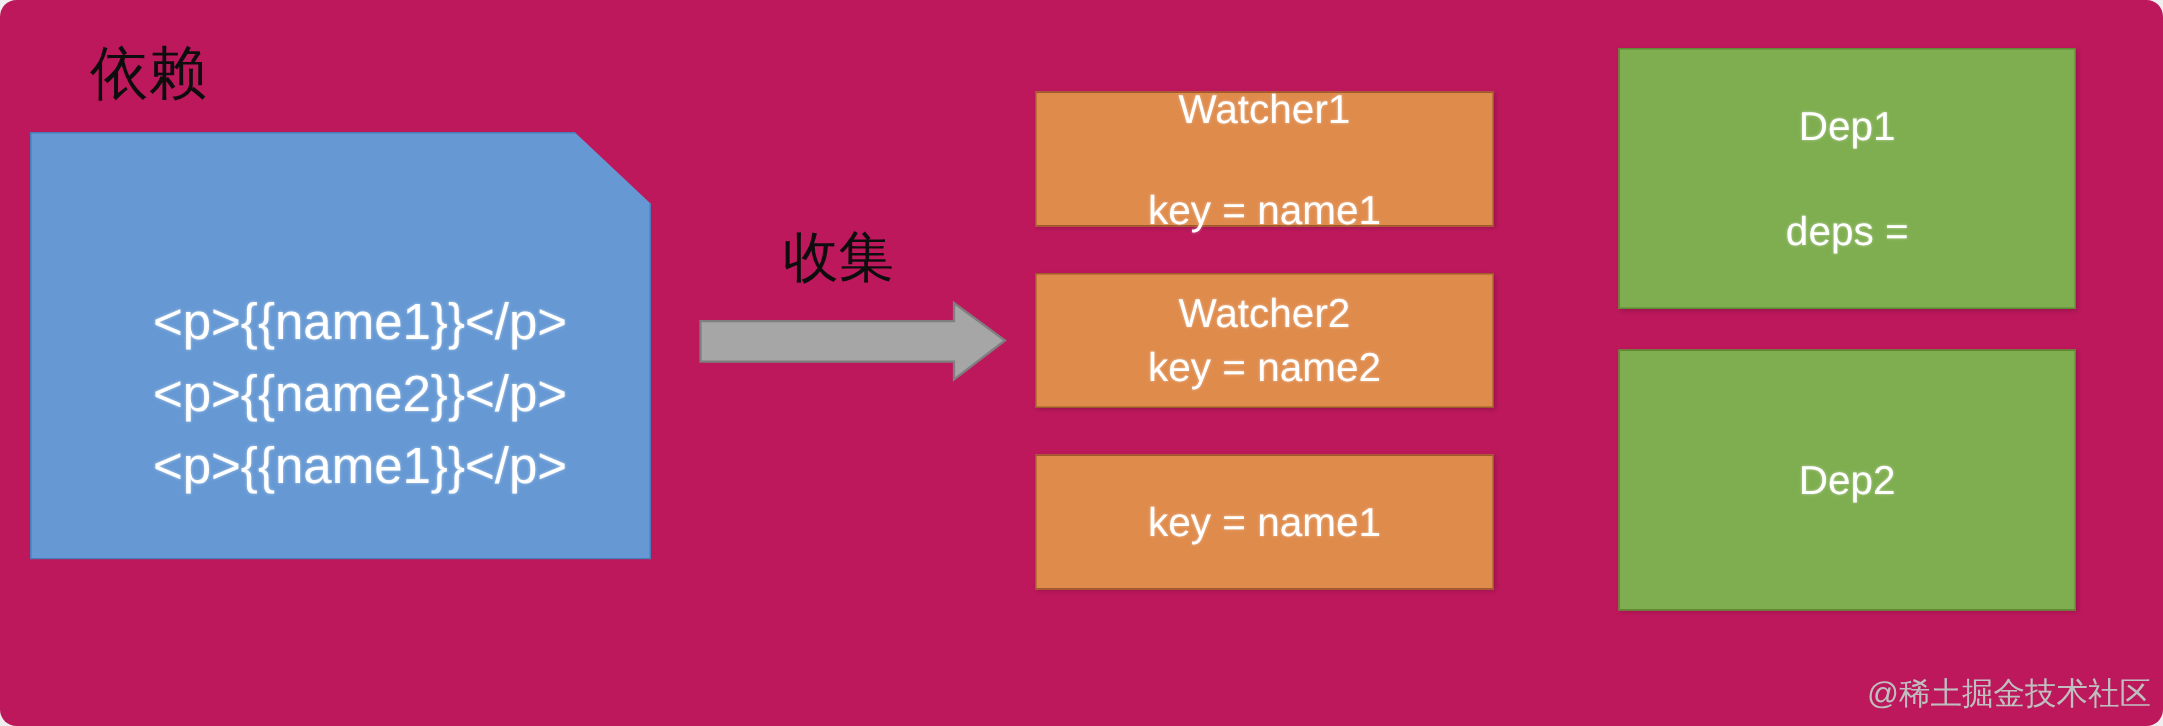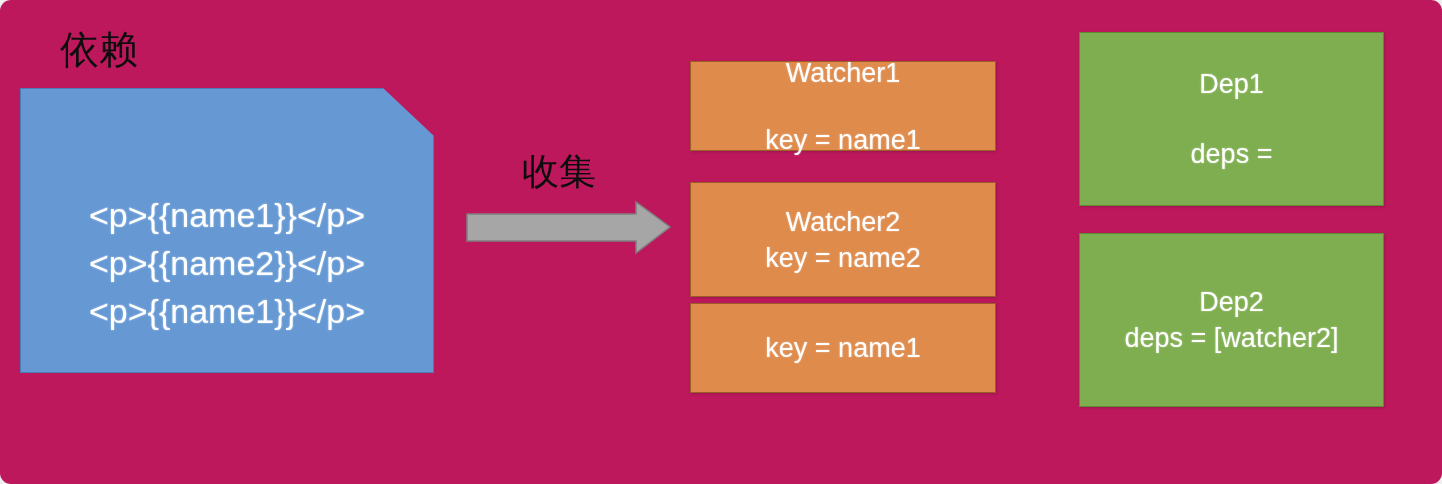--- a/index.html
+++ b/index.html
@@ -49,20 +49,21 @@
     position: absolute;
     left: 20px;
     top: 88px;
     width: 414px;
     height: 349px;
     display: flex;
     flex-direction: column;
     align-items: center;
     justify-content: center;
     pointer-events: none;
+    padding-left: 13px;
   }
   .template-line {
     font-size: 34px;
     line-height: 48px;
     color: #ffffff;
     white-space: nowrap;
     text-shadow: 0 0 2px rgba(255,255,255,0.55);
   }
 
   
@@ -91,21 +92,21 @@
     background: #df8b4c;
     border: 1px solid #9c5b28;
     box-sizing: border-box;
     display: flex;
     flex-direction: column;
     align-items: center;
     justify-content: center;
     box-shadow: 1px 1px 3px rgba(0,0,0,0.18);
   }
   .watcher-1 { top: 61px;  height: 90px; gap: 31px; }
-  .watcher-2 { top: 182px; height: 115px; }
+  .watcher-2 { top: 182px; height: 90px; }
   .watcher-3 { top: 303px; height: 90px; }
   .box-line {
     font-size: 27px;
     line-height: 36px;
     color: #ffffff;
     white-space: nowrap;
     text-shadow: 0 0 2px rgba(255,255,255,0.5);
   }
 
   
@@ -171,17 +172,17 @@
     <div class="box-line">key = name1</div>
   </div>
 
   <div class="dep-box dep-1">
     <div class="box-line">Dep1</div>
     <div class="box-line">deps =</div>
   </div>
 
   <div class="dep-box dep-2">
     <div class="box-line">Dep2</div>
-    <div class="box-line">deps = [watcher2]</div>
   </div>
 
+  <div class="watermark">@稀土掘金技术社区</div>
 
 </div>
 
 </body></html>

